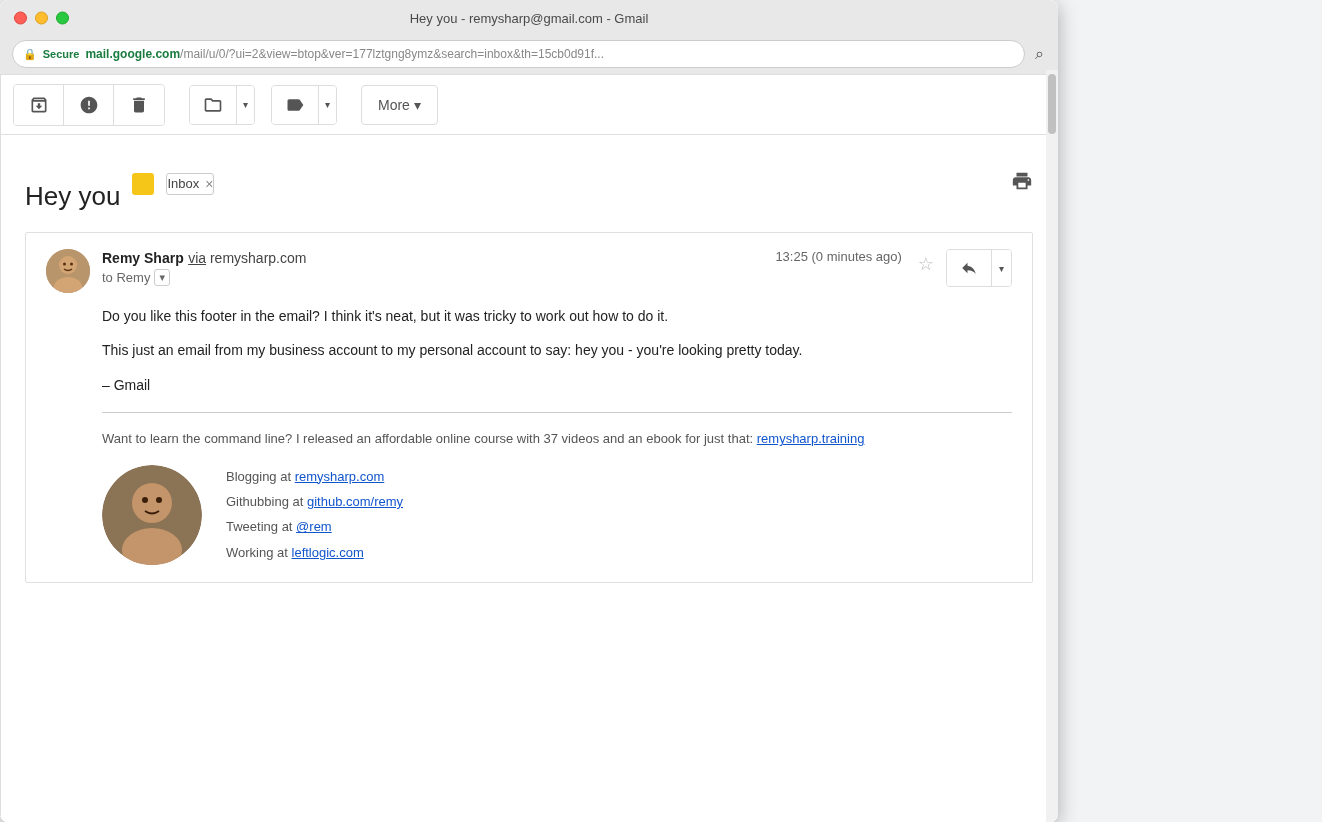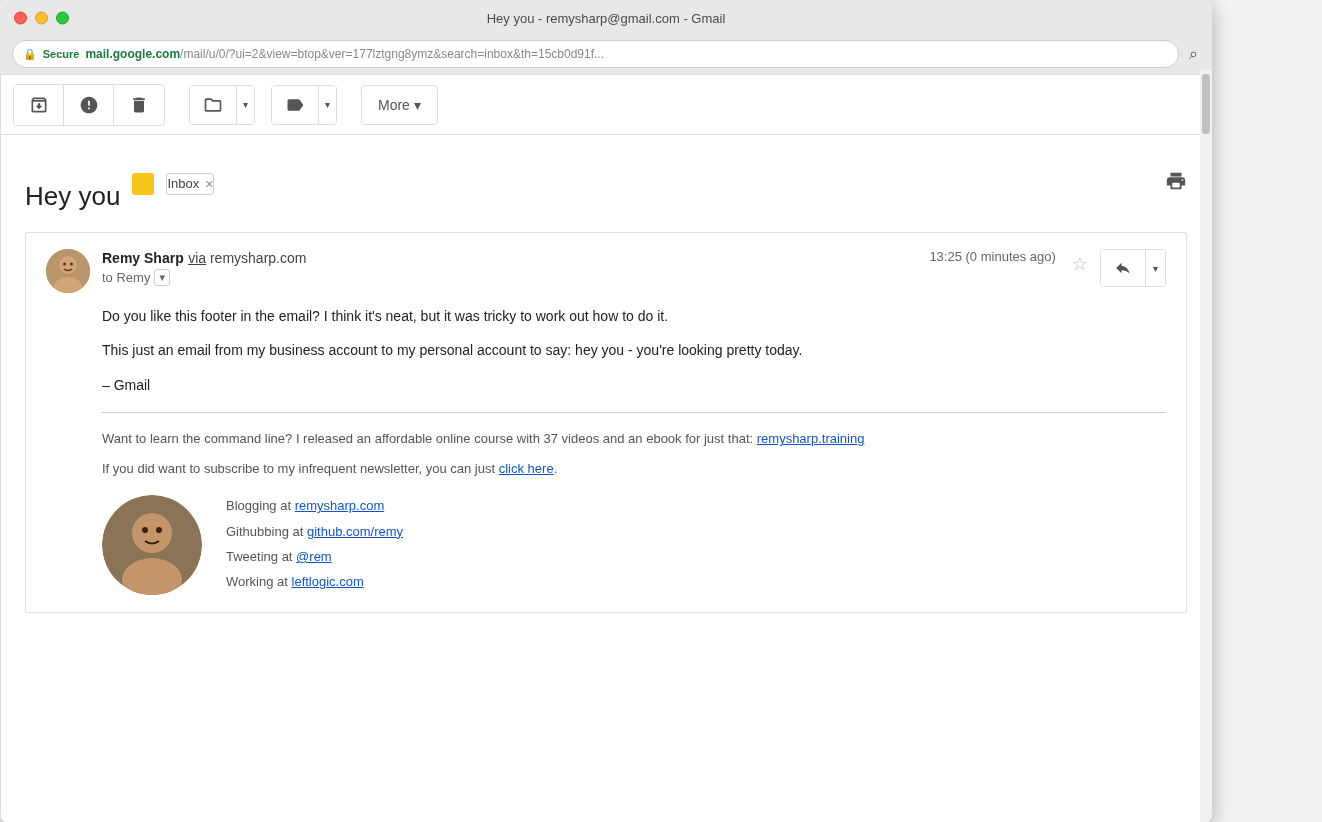--- a/index.html
+++ b/index.html
@@ -445,21 +445,21 @@
     .scrollbar-thumb {
       width: 8px;
       height: 60px;
       background: #c0c0c0;
       border-radius: 4px;
       margin: 4px auto;
     }
 
     .browser-window {
       position: relative;
-      width: 1212px;
+      width: 1058px;
       height: 822px;
       background: white;
       border-radius: 8px;
       box-shadow: 0 4px 20px rgba(0,0,0,0.3);
       overflow: hidden;
     }
   </style>
 </head>
 <body>
 
@@ -602,23 +602,20 @@
           <p>Do you like this footer in the email? I think it's neat, but it was tricky to work out how to do it.</p>
           <p>This just an email from my business account to my personal account to say: hey you - you're looking pretty today.</p>
           <p>– Gmail</p>
         </div>
 
         <hr class="footer-divider">
 
         <div class="email-footer">
           <div class="footer-text">
             <span>Want to learn the command line? I released an affordable online course with 37 videos and an ebook for just that: </span><a class="footer-link" href="#">remysharp.training</a>
-          </div>
-          <div class="footer-text">
-            <span>If you did want to subscribe to my infrequent newsletter, you can just </span><a class="footer-link" href="#">click here</a><span>.</span>
           </div>
         </div>
 
         <div class="sig-section">
           <div class="sig-avatar">
             <svg viewBox="0 0 100 100" xmlns="http://www.w3.org/2000/svg">
               <circle cx="50" cy="50" r="50" fill="#8B7355"></circle>
               <circle cx="50" cy="38" r="20" fill="#c4956a"></circle>
               <ellipse cx="50" cy="85" rx="30" ry="22" fill="#c4956a"></ellipse>
               <circle cx="43" cy="35" r="3" fill="#3a1f0a"></circle>

